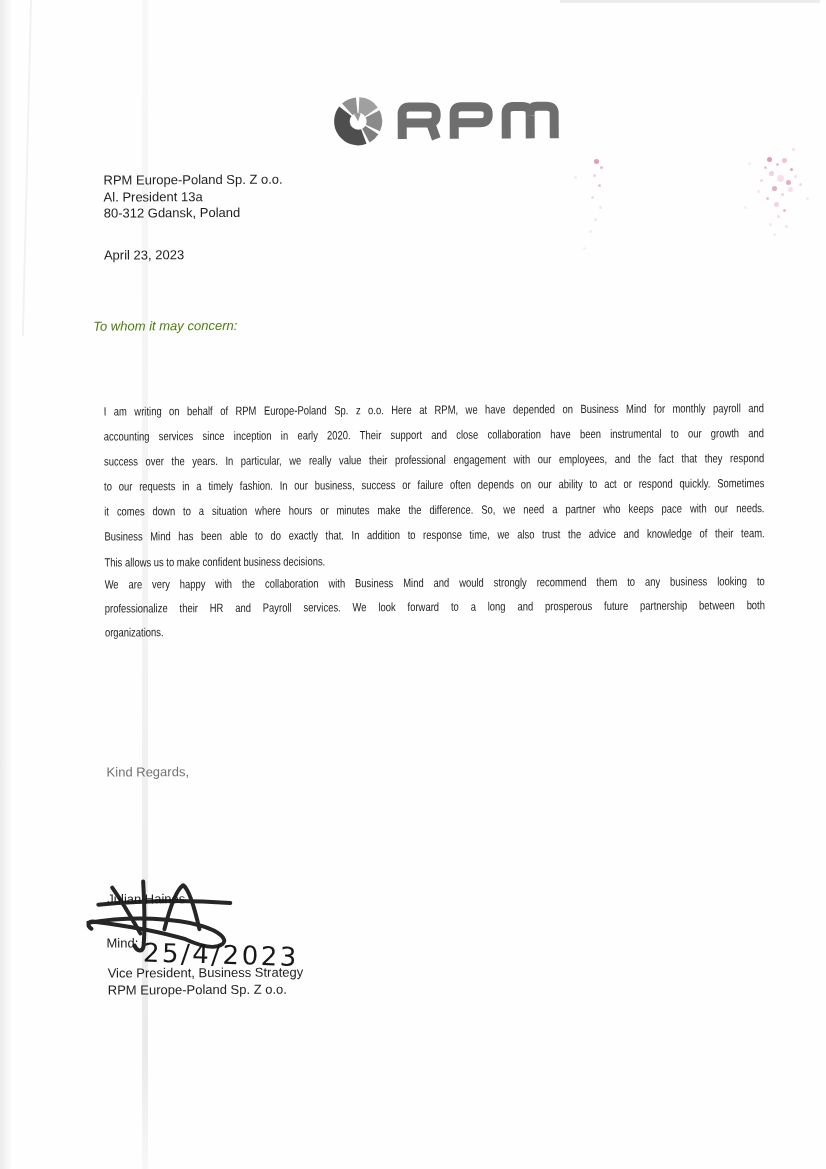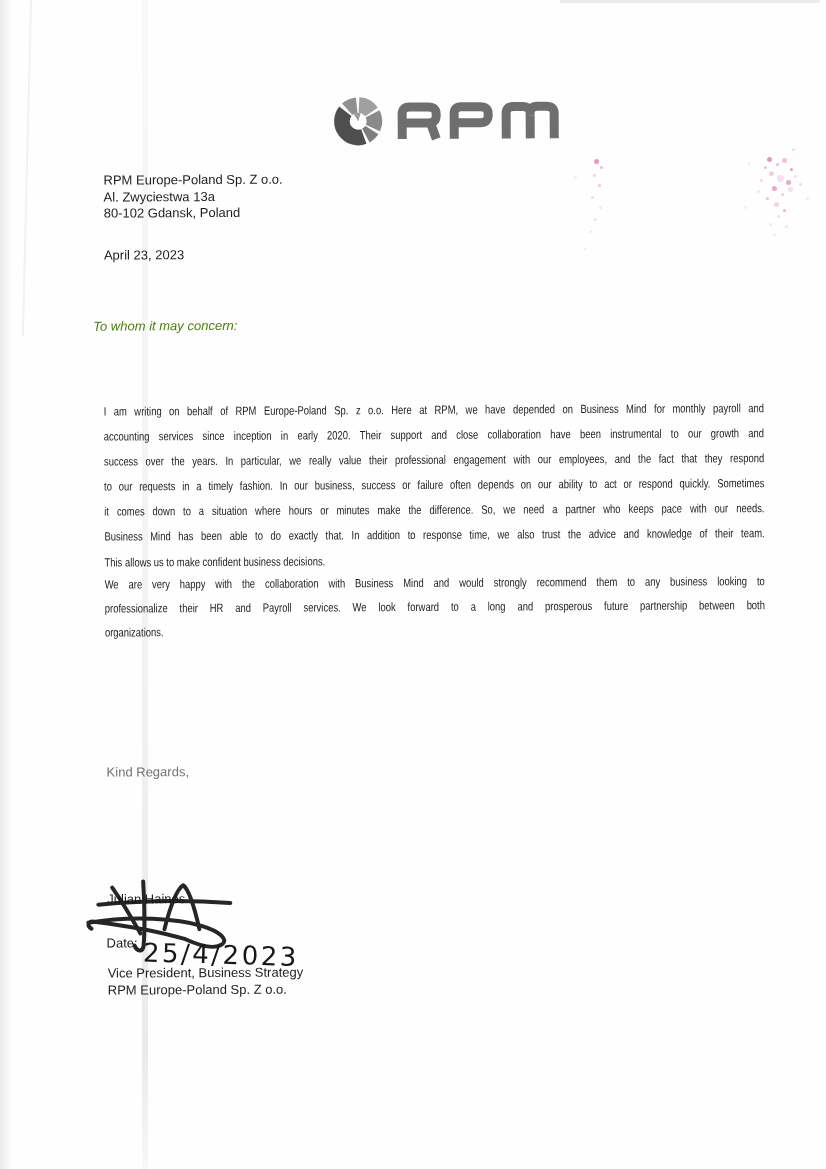--- a/index.html
+++ b/index.html
@@ -91,22 +91,22 @@
           <path d="M74 47 V22 Q74 15 81 15 H100 Q108 15 108 22 V24 Q108 31 100 31 H76 M103 33 L108 47"></path>
           <path d="M126 47 V22 Q126 15 133 15 H152 Q160 15 160 22 V24 Q160 31 152 31 H128"></path>
           <path d="M178 47 V22 Q178 15 185 15 H194 Q202 15 202 22 V47 M202 24 V22 Q202 15 209 15 H218 Q226 15 226 22 V47"></path>
         </g>
       </svg>
       <span class="sr">RPM</span>
     </div>
 
     <div class="addr">
       <div>RPM Europe-Poland Sp. Z o.o.</div>
-      <div>Al. Zwyciestwa 13a</div>
-      <div>80-102 Gdansk, Poland</div>
+      <div>Al. President 13a</div>
+      <div>80-312 Gdansk, Poland</div>
     </div>
 
     <div class="dateline">April 23, 2023</div>
     <div class="salutation">To whom it may concern:</div>
 
     <div class="para p1">
       <div class="jline">I am writing on behalf of RPM Europe-Poland Sp. z o.o. Here at RPM, we have depended on Business Mind for monthly payroll and</div>
       <div class="jline">accounting services since inception in early 2020. Their support and close collaboration have been instrumental to our growth and</div>
       <div class="jline">success over the years. In particular, we really value their professional engagement with our employees, and the fact that they respond</div>
       <div class="jline">to our requests in a timely fashion. In our business, success or failure often depends on our ability to act or respond quickly. Sometimes</div>
@@ -125,19 +125,19 @@
     <div class="signer-name">Julian Haines</div>
 
     <svg class="signature" width="170" height="85" viewBox="0 0 170 85" fill="none" stroke="#161616" stroke-width="4" stroke-linecap="round" stroke-linejoin="round" opacity="0.93">
       <path d="M32 16 C42 30 52 48 60 62"></path>
       <path d="M63 10 C64 30 65 55 63 75 C62 81 56 80 54 74"></path>
       <path d="M84 58 C90 35 97 18 103 14 C109 18 115 40 119 58"></path>
       <path d="M18 33 C62 29 112 29 150 32"></path>
       <path d="M8 51 C52 44 97 47 122 55 C138 60 148 68 142 73 C134 79 118 74 105 68 C72 58 37 53 14 50 C8 49 6 54 11 57"></path>
     </svg>
 
-    <div class="date-label">Date:</div>
+    <div class="date-label">Mind:</div>
     <div class="hw-date">25/4/2023</div>
     <div class="signer-title">Vice President, Business Strategy</div>
     <div class="signer-company">RPM Europe-Poland Sp. Z o.o.</div>
 
   </div>
 </div>
 
 </body></html>

